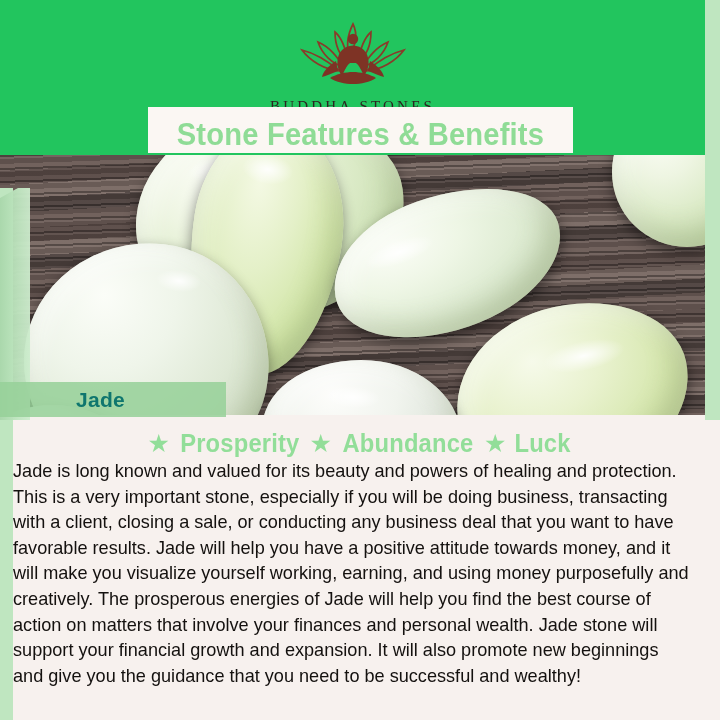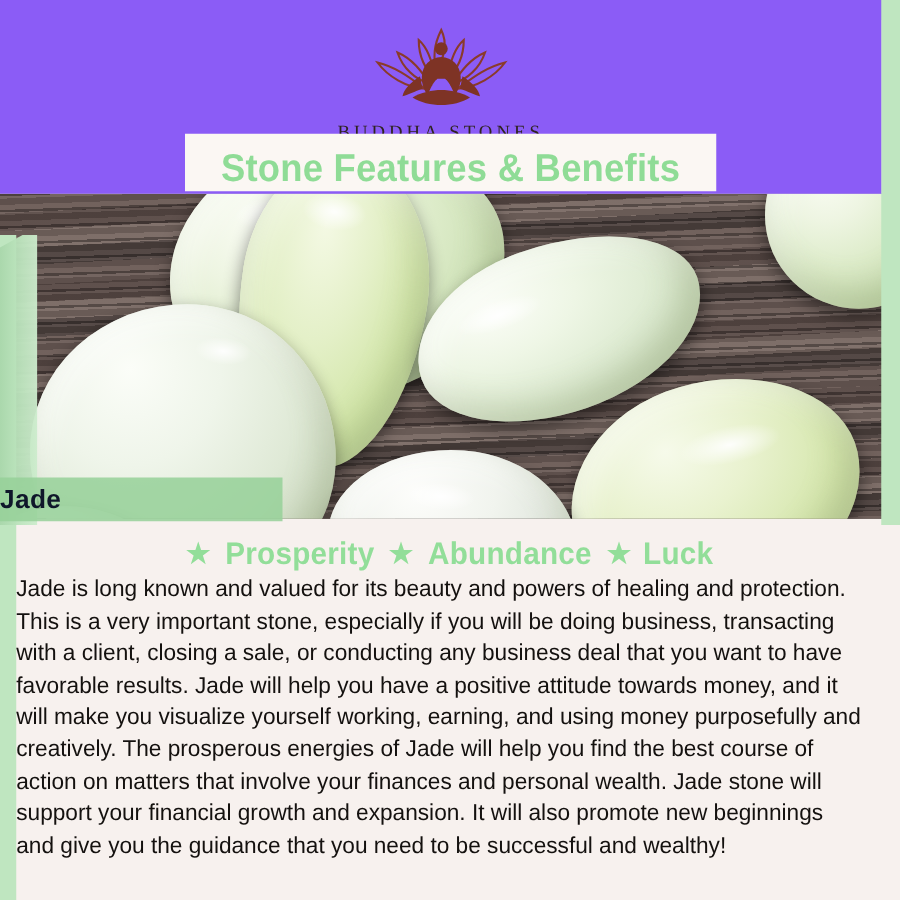--- a/index.html
+++ b/index.html
@@ -29,21 +29,21 @@
   #frame-green-left-notch{
     position:absolute; top:188px; left:0; width:30px; height:232px;
     background:linear-gradient(90deg,#a9d7ab 0%, #bfe6c0 60%, #cdeccd 100%);
     clip-path:polygon(0 10px, 18px 0, 100% 0, 100% 100%, 0 100%);
     z-index:6; opacity:.95;
   }
 
   
   #header{
     position:absolute; top:0; left:0; width:705px; height:155px;
-    background:#8b5cf6; z-index:7;
+    background:#22c55e; z-index:7;
   }
   #logo-block{
     position:absolute; top:16px; left:0; width:705px;
     display:flex; flex-direction:column; align-items:center;
   }
   #lotus-logo{ width:150px; height:78px; display:block; }
   #brand-name{
     margin-top:4px;
     font-family:"Liberation Serif", serif;
     font-size:15px; letter-spacing:3.2px;
@@ -117,21 +117,21 @@
   #stone-left-bottom{ left:-40px; top:250px; width:185px; height:150px;
     border-radius:50%; background:radial-gradient(ellipse at 40% 30%, #f7faf4, #e3ebdf 60%, #cbd6c6); }
 
   
   #jade-label{
     position:absolute; top:382px; left:0; width:226px; height:35px;
     background:rgba(150,209,152,.86); z-index:8;
     display:flex; align-items:center;
   }
   #jade-label-text{
-    color:#0f172a; font-weight:bold; font-size:21px;
+    margin-left:76px; color:#0f766e; font-weight:bold; font-size:21px;
     letter-spacing:.3px;
   }
 
   
   #keywords{
     position:absolute; top:429px; left:0; width:720px;
     display:flex; align-items:center; justify-content:center; gap:7px;
     z-index:8;
   }
   .kw-star{ color:#92de99; font-size:25px; line-height:1; }

